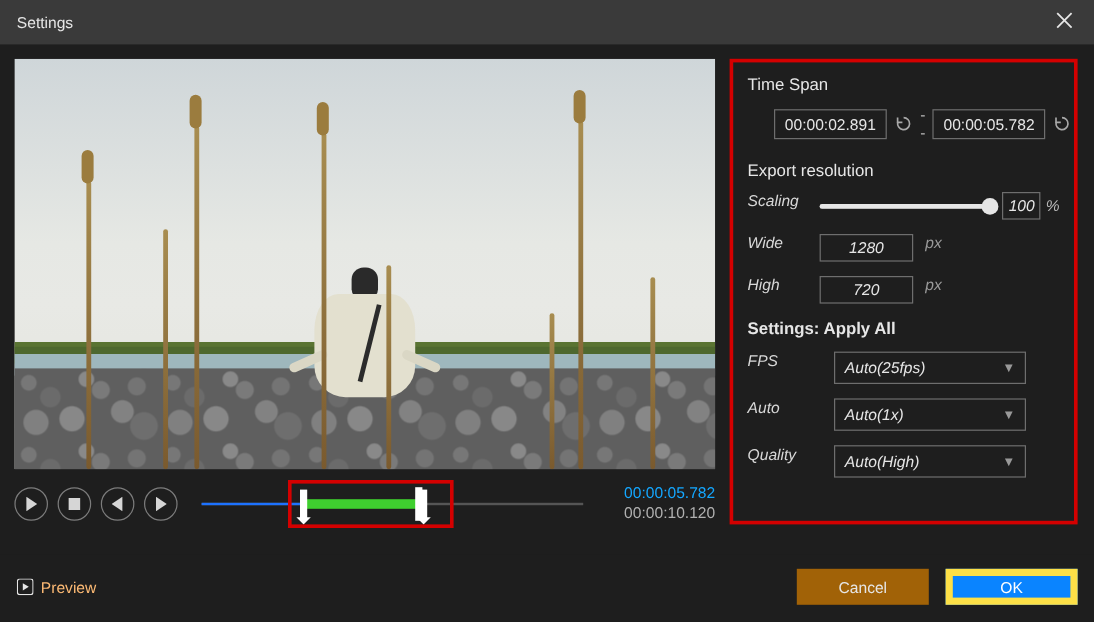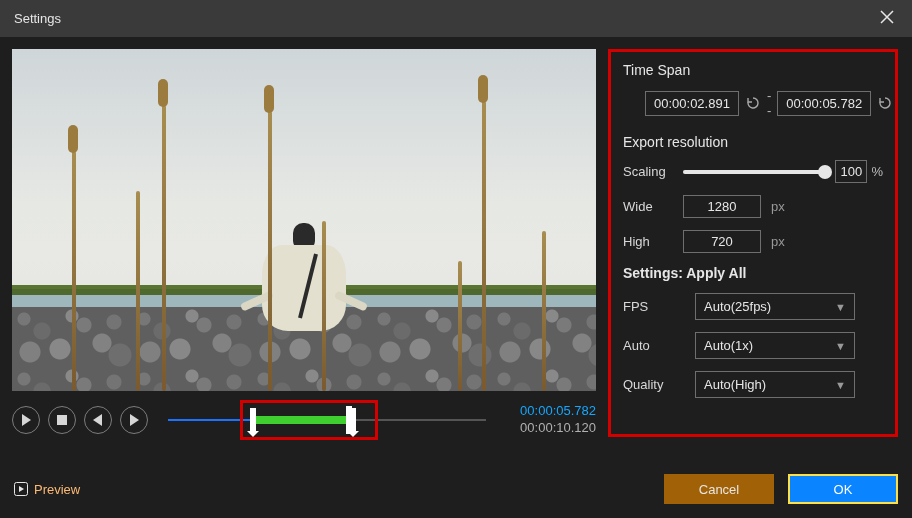--- a/index.html
+++ b/index.html
@@ -104,21 +104,21 @@
 
   .right h4 { font-weight:400; font-size:14px; color:#e6e6e6; margin-bottom:10px; }
   .time-inputs { display:flex; align-items:center; gap:6px; margin-bottom:16px;margin-left:22px; }
   .time-box {
     border:1px solid #6e6e6e; padding:4px 8px; color:#e6e6e6; background:transparent;
     font-size:13px; width:98px; text-align:center;
   }
   .reset-ico { width:18px; height:18px; color:#a8a8a8; cursor:pointer; display:flex; align-items:center; }
   .dash { color:#bbb; }
 
-  .row { display:flex; align-items:center; margin-bottom:12px; }
+  .row { display:flex; margin-bottom:12px;font-style:italic; }
   .row .lbl { width:60px; color:#d8d8d8; }
   .num-box {
     width:78px; border:1px solid #6e6e6e; background:transparent; color:#e6e6e6;
     text-align:center; padding:3px 4px; font-size:13px; margin-right:10px;
   }
   .unit { color:#999; }
 
   .slider-wrap { flex:1; display:flex; align-items:center; }
   .slider-track { position:relative; flex:1; height:4px; background:#555; border-radius:2px; margin-right:10px; }
   .slider-fill { position:absolute; left:0; top:0; bottom:0; width:100%; background:#e6e6e6; border-radius:2px; }
@@ -136,21 +136,21 @@
 
   .footer {
     position:absolute; left:0; right:0; bottom:0; padding:12px 14px 14px 14px;
     display:flex; align-items:center; justify-content:space-between;
     background:#1e1e1e;
   }
   .preview-link { display:flex; align-items:center; gap:6px; color:#fdba74; cursor:pointer; }
   .btn-group { display:flex; gap:14px; }
   .btn { width:110px; height:30px; display:flex; align-items:center; justify-content:center; cursor:pointer; }
   .btn-cancel { background:#a16207; color:#e6e6e6; }
-  .btn-ok { background:#0a84ff; color:#fff; border:2px solid #fde047; }
+  .btn-ok { background:#0a84ff; color:#fff; border:6px solid #fde047; }
 </style>
 </head>
 <body>
 
 <div class="titlebar">
   <div class="title">Settings</div>
   <div class="close-x">
     <svg width="14" height="14" viewBox="0 0 14 14">
         <path d="M1 1 L13 13 M13 1 L1 13" stroke="#e6e6e6" stroke-width="1.5"></path>
       </svg>

